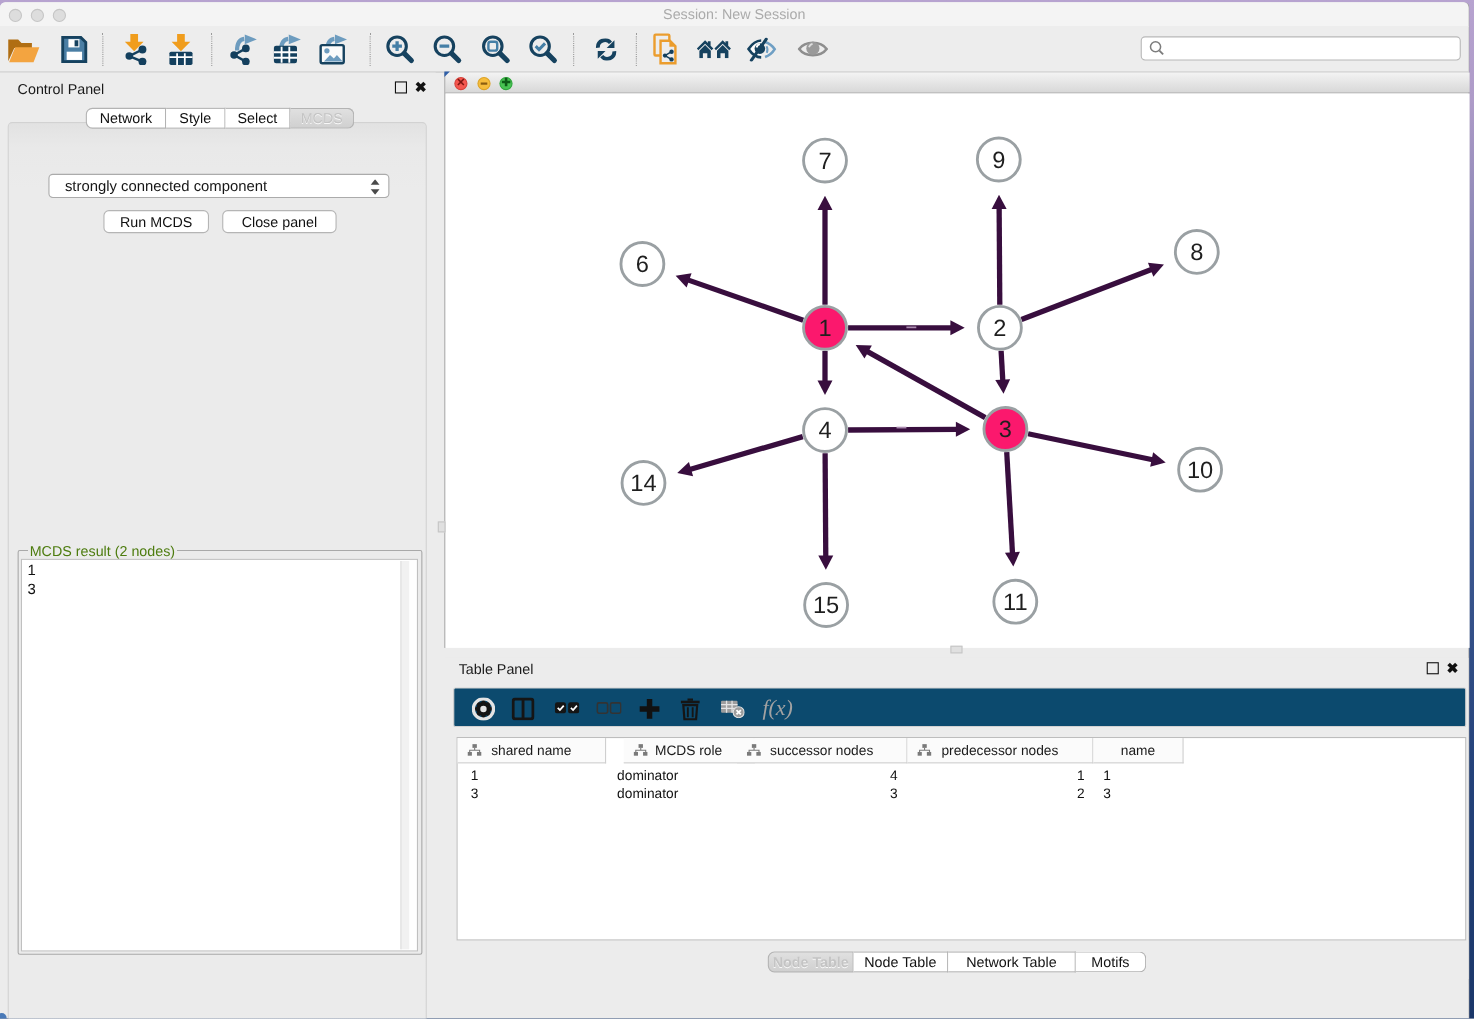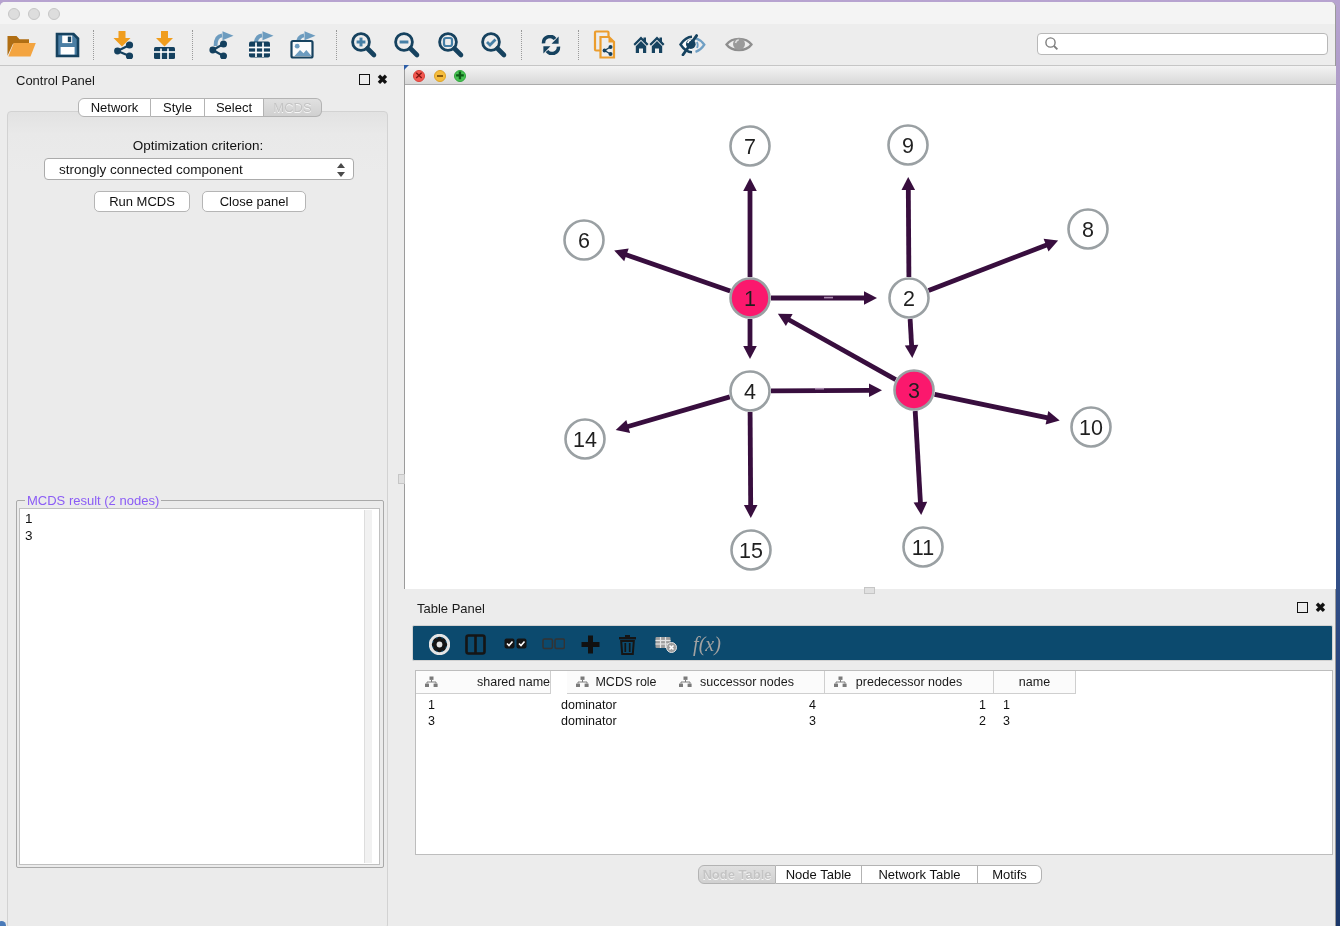--- a/index.html
+++ b/index.html
@@ -32,21 +32,21 @@
 .tab.first{border-left:1px solid #b3b3b3;border-radius:6px 0 0 6px;}
 .tab.last{border-radius:0 6px 6px 0;}
 .tab.sel{background:linear-gradient(180deg,#e0e0e0,#d0d0d0);color:#c4c4c4;
  text-shadow:0 1px 0 #f8f8f8;}
 .btn{position:absolute;box-sizing:border-box;background:#fff;border:1px solid #b5b5b5;
  border-radius:5px;font-size:13px;color:#111;text-align:center;}
 #dropdown{position:absolute;left:44px;top:92px;width:310px;height:22px;background:#fff;
  border:1px solid #ababab;border-radius:4px;box-sizing:border-box;}
 #dropdown span{position:absolute;left:14px;top:3px;font-size:13.5px;color:#161616;}
 fieldset{position:absolute;border:1px solid #a9a9a9;border-radius:2px;margin:0;padding:0;}
-fieldset legend{font-size:13px;color:#8b5cf6;margin-left:8px;padding:0 2px;}
+fieldset legend{font-size:13px;color:#4d7c0f;margin-left:8px;padding:0 2px;}
 #mcdsbox{left:16px;top:427px;width:366px;height:373px;}
 #mcdstext{position:absolute;left:2px;top:0px;width:359px;height:355px;background:#fff;
  border:1px solid #c0c0c0;}
 #mcdstext pre{margin:2px 0 0 5px;font-family:"Liberation Sans",sans-serif;font-size:13.5px;line-height:16.5px;color:#111;}
 
 #nf{position:absolute;left:404px;top:64px;width:931px;height:523px;border-left:1px solid #9b9b9b;}
 #nftitle{position:absolute;left:0;top:0;width:100%;height:19px;
  background:linear-gradient(180deg,#f3f3f3,#d8d8d8);border-bottom:1px solid #ababab;box-sizing:border-box;}
 #nftitle .t{position:absolute;width:100%;text-align:center;top:2px;font-size:13px;color:#2b2b2b;font-weight:bold;}
 .mac{position:absolute;top:3.5px;width:12px;height:12px;border-radius:50%;box-sizing:border-box;
@@ -74,20 +74,21 @@
 svg{display:block;}
 .nl{font-size:21.5px;fill:#1f1f1f;text-anchor:middle;}
 </style>
 </head>
 <body>
 <div id="win">
  <div id="titlebar">
   <div class="tl" style="left:8px;"></div>
   <div class="tl" style="left:28px;"></div>
   <div class="tl" style="left:48px;"></div>
+  <div id="wtitle">Session: New Session</div>
  </div>
  <div id="toolbar">
   <div class="ticon" style="left:5px;width:33px;">
         <svg width="31" height="26" viewBox="0 0 31 26">
    <path d="M1.5 4 h9 l3 3.2 H23 v4.5 H7 l-5.5 12 z" fill="#b06e13"></path>
    <path d="M7.8 11 h22 l-5.3 13.5 H2.3 z" fill="#f3a440"></path>
         </svg>
       </div>
   <div class="ticon" style="left:53px;width:28px;">
         <svg width="25" height="26" viewBox="0 0 25 26">
@@ -265,21 +266,20 @@
         <span class="flt"></span>
         <span class="xbt">✖</span>
       </div>
   <div class="tabrow" style="left:78px;top:32px;">
    <div class="tab first" style="width:73px;">Network</div>
    <div class="tab" style="width:54px;">Style</div>
    <div class="tab" style="width:59px;">Select</div>
    <div class="tab last sel" style="width:58px;">MCDS</div>
   </div>
   <div style="position:absolute;left:7px;top:45px;width:381px;height:818px;background:linear-gradient(180deg,#e2e2e2 0px,#e9e9e9 22px,#ebebeb 60px);border:1px solid #d2d2d2;border-radius:4px;box-sizing:border-box;"></div>
-  <div style="position:absolute;left:0;top:72px;width:396px;text-align:center;font-size:13.5px;color:#111;">Optimization criterion:</div>
   <div id="dropdown">
         <span>strongly connected component</span>
         <svg width="10" height="14" viewBox="0 0 10 14" style="position:absolute;right:7px;top:4px;">
 <path d="M5 0 L9 5 H1 z" fill="#4a4a4a"></path>
           <path d="M5 14 L1 9 H9 z" fill="#4a4a4a"></path>
         </svg>
       </div>
   <div class="btn" style="left:94px;top:125px;width:96px;height:21px;line-height:20px;">Run MCDS</div>
   <div class="btn" style="left:202px;top:125px;width:104px;height:21px;line-height:20px;">Close panel</div>
   <fieldset id="mcdsbox">
@@ -436,21 +436,21 @@
             </g>
    <circle cx="16.5" cy="11.5" r="5" fill="#9d9d9d" stroke="#e4e4e4" stroke-width="1"></circle>
    <path d="M14.5 9.5 l4 4 M18.5 9.5 l-4 4" stroke="#fff" stroke-width="1.6"></path>
           </svg>
         </div>
   <div class="ticon" style="left:274px;width:40px;height:36px;">
           <span style="font-family:'Liberation Serif',serif;font-style:italic;font-size:20px;color:#a2a2a2;">f(x)</span>
         </div>
       </div>
   <div id="tbl">
-   <div class="hc" style="left:0;width:135px;text-align:right;"><svg class="tri" width="13" height="12" viewBox="0 0 13 12">
+   <div class="hc" style="left:0;width:135px;"><svg class="tri" width="13" height="12" viewBox="0 0 13 12">
             <g fill="#7a7a7a">
               <rect x="4.5" y="0.5" width="4" height="3.4"></rect>
               <rect x="0" y="7.6" width="4" height="3.4"></rect>
               <rect x="8.6" y="7.6" width="4" height="3.4"></rect>
             </g>
             <path d="M6.5 4 v2 M2 7.6 v-1.6 h9 v1.6" fill="none" stroke="#7a7a7a" stroke-width="1"></path>
           </svg><span style="margin-left:7px;">shared name</span></div>
    <div class="hc" style="left:151px;width:119px;"><svg class="tri" width="13" height="12" viewBox="0 0 13 12">
             <g fill="#7a7a7a">
               <rect x="4.5" y="0.5" width="4" height="3.4"></rect>

